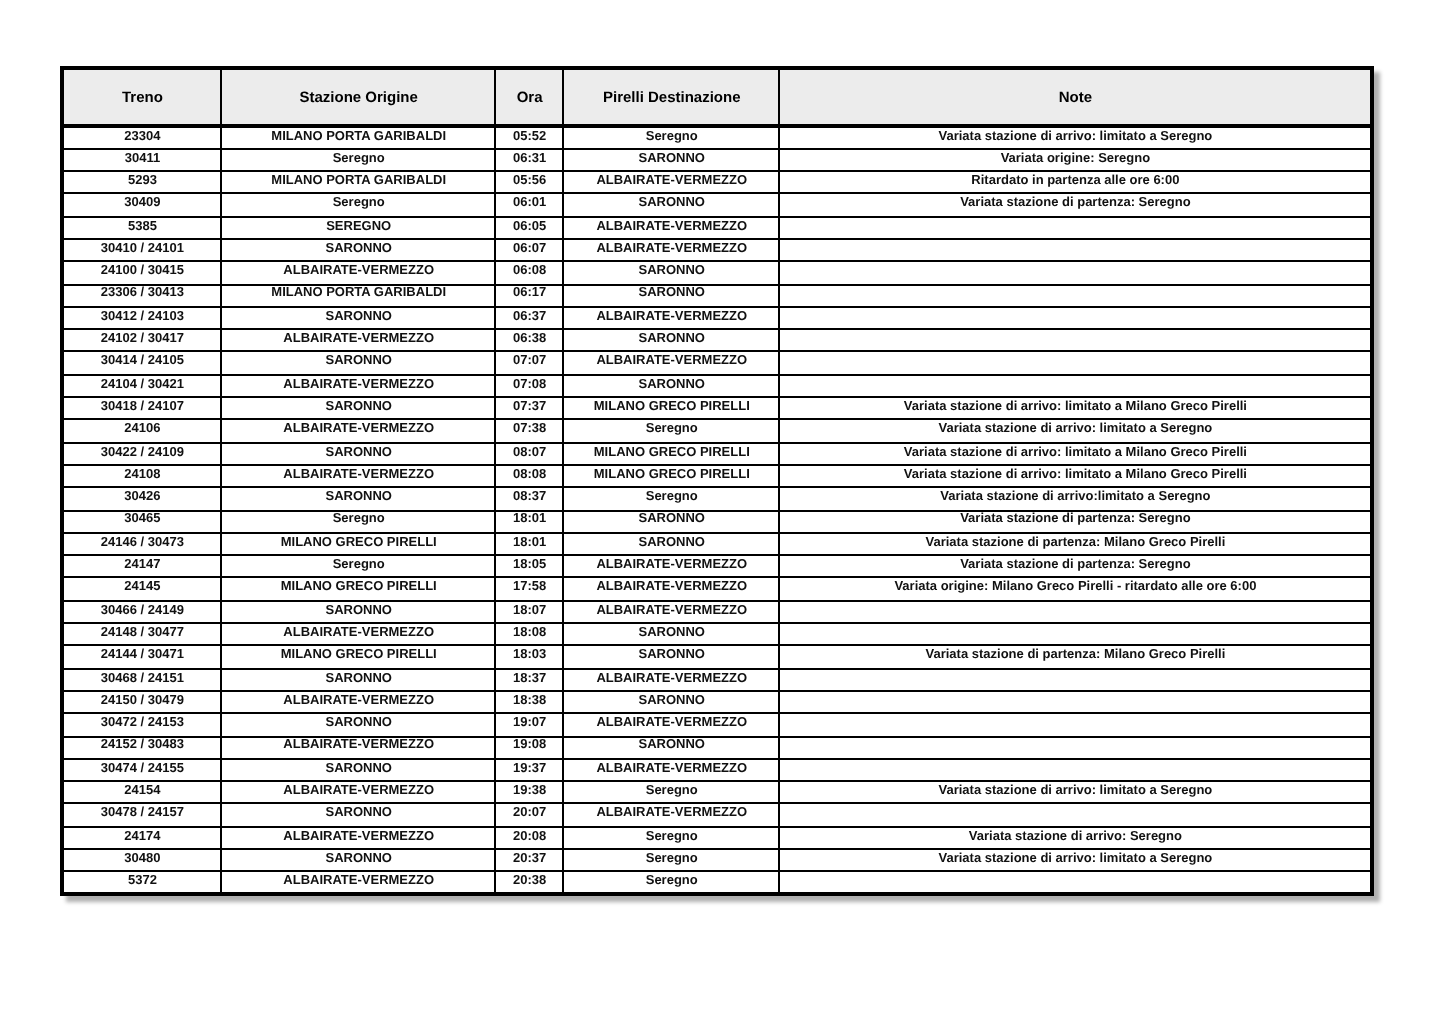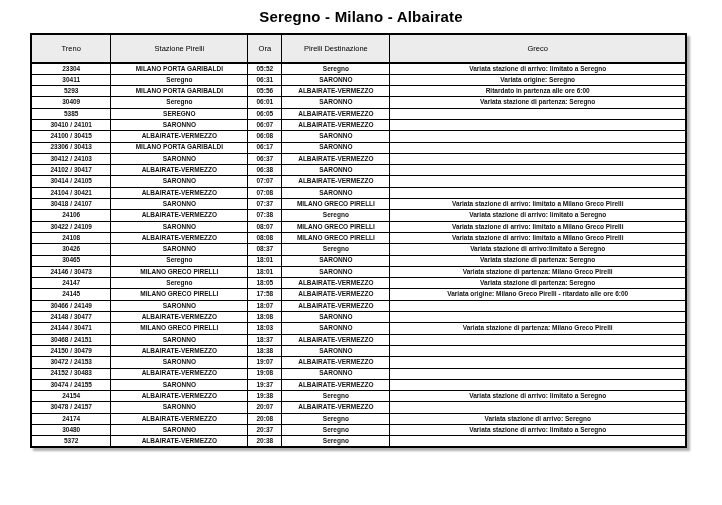--- a/index.html
+++ b/index.html
@@ -44,21 +44,21 @@
   col.c-origine { width: 20.9%; }
   col.c-ora { width: 5.2%; }
   col.c-destinazione { width: 16.5%; }
   col.c-note { width: 45.2%; }
   table.timetable th {
     height: 29px;
     background: #ececec;
     border: 1px solid #000000;
     border-bottom: 2px solid #000000;
     font-size: 7.5px;
-    font-weight: normal;
+    font-weight: bold;
     color: #000000;
     text-align: center;
     vertical-align: middle;
   }
   table.timetable td {
     height: 11.3px;
     border: 1px solid #000000;
     font-size: 6.5px;
     font-weight: bold;
     color: #111111;
@@ -68,37 +68,36 @@
     overflow: hidden;
     padding: 0 2px;
     line-height: 1;
   }
 </style>
 </head>
 <body>
 
 <div class="page">
 
-  <div class="doc-title">Seregno - Milano - Albairate</div>
 
   <table class="timetable">
     <colgroup>
       <col class="c-treno">
       <col class="c-origine">
       <col class="c-ora">
       <col class="c-destinazione">
       <col class="c-note">
     </colgroup>
     <thead>
       <tr>
         <th>Treno</th>
-        <th>Stazione Pirelli</th>
+        <th>Stazione Origine</th>
         <th>Ora</th>
         <th>Pirelli Destinazione</th>
-        <th>Greco</th>
+        <th>Note</th>
       </tr>
     </thead>
     <tbody>
         <tr>
           <td>23304</td>
           <td>MILANO PORTA GARIBALDI</td>
           <td>05:52</td>
           <td>Seregno</td>
           <td>Variata stazione di arrivo: limitato a Seregno</td>
         </tr>

